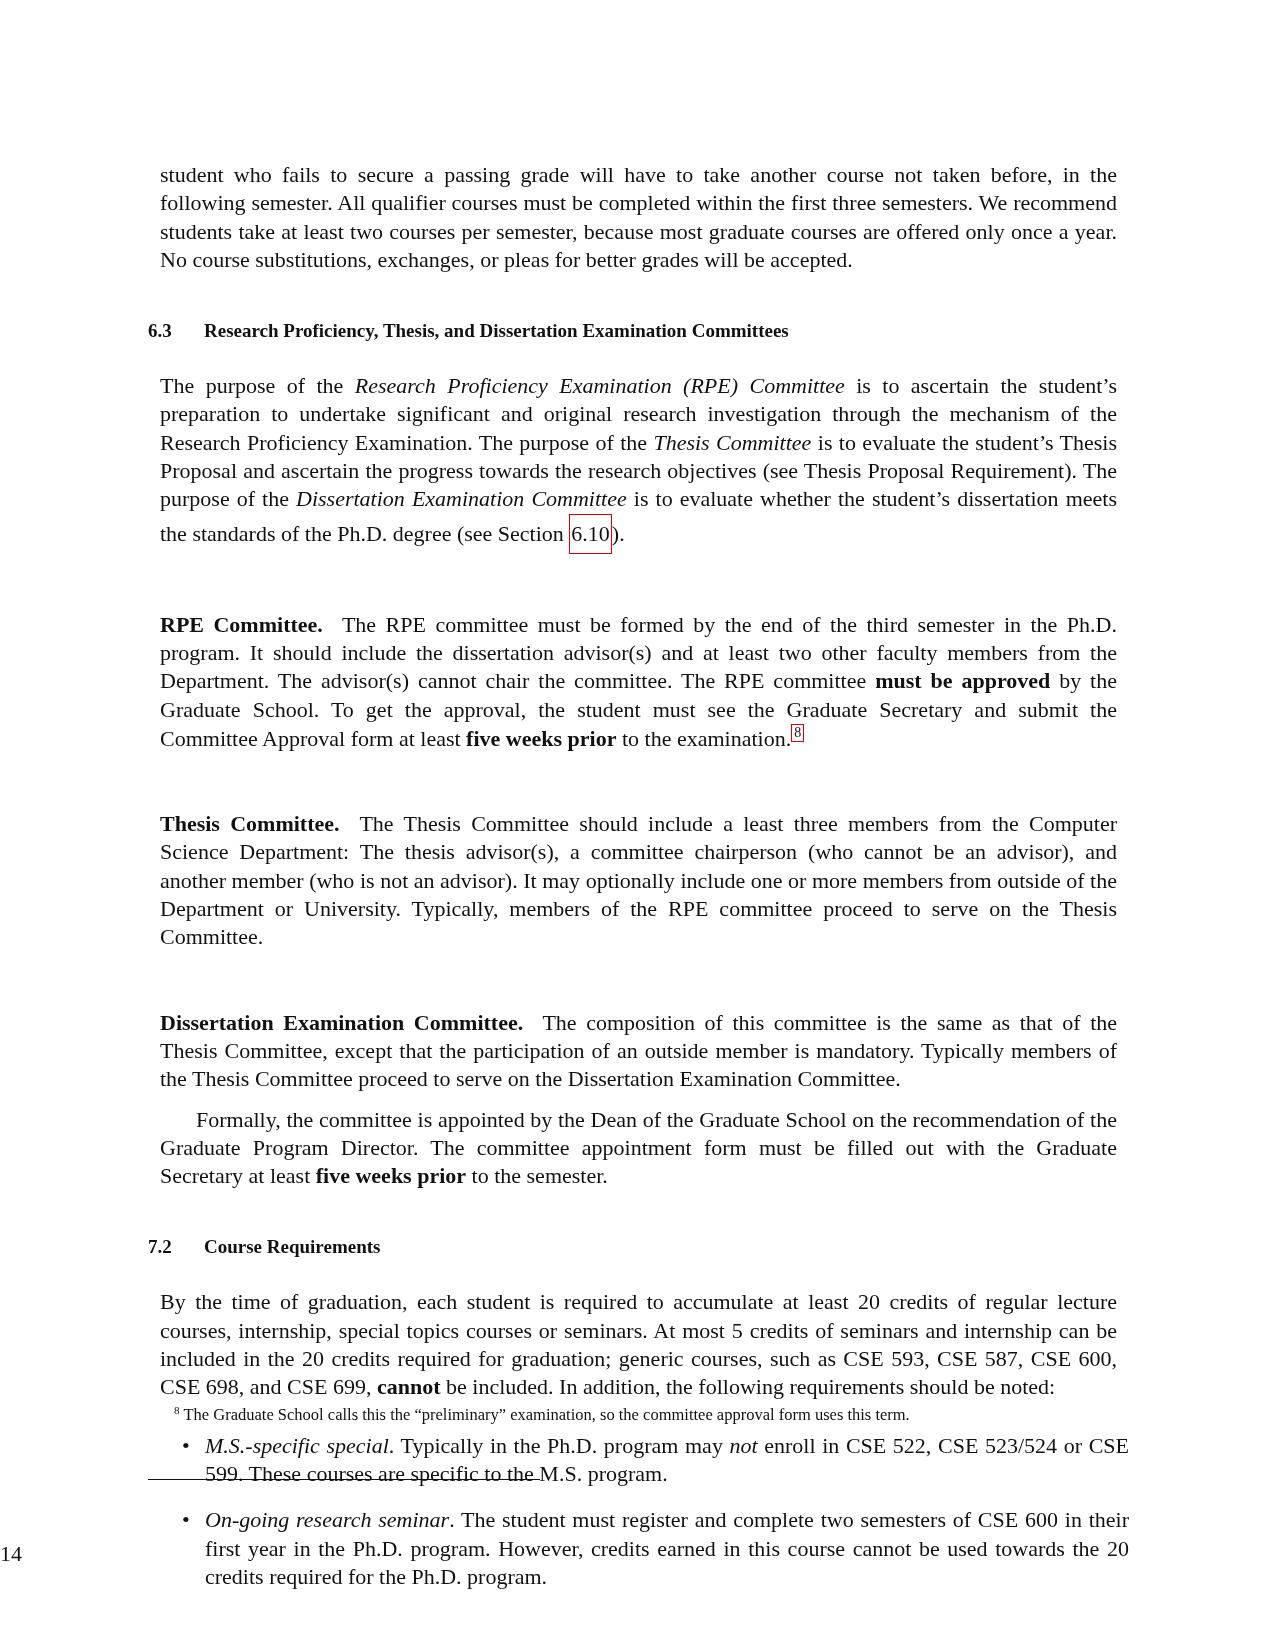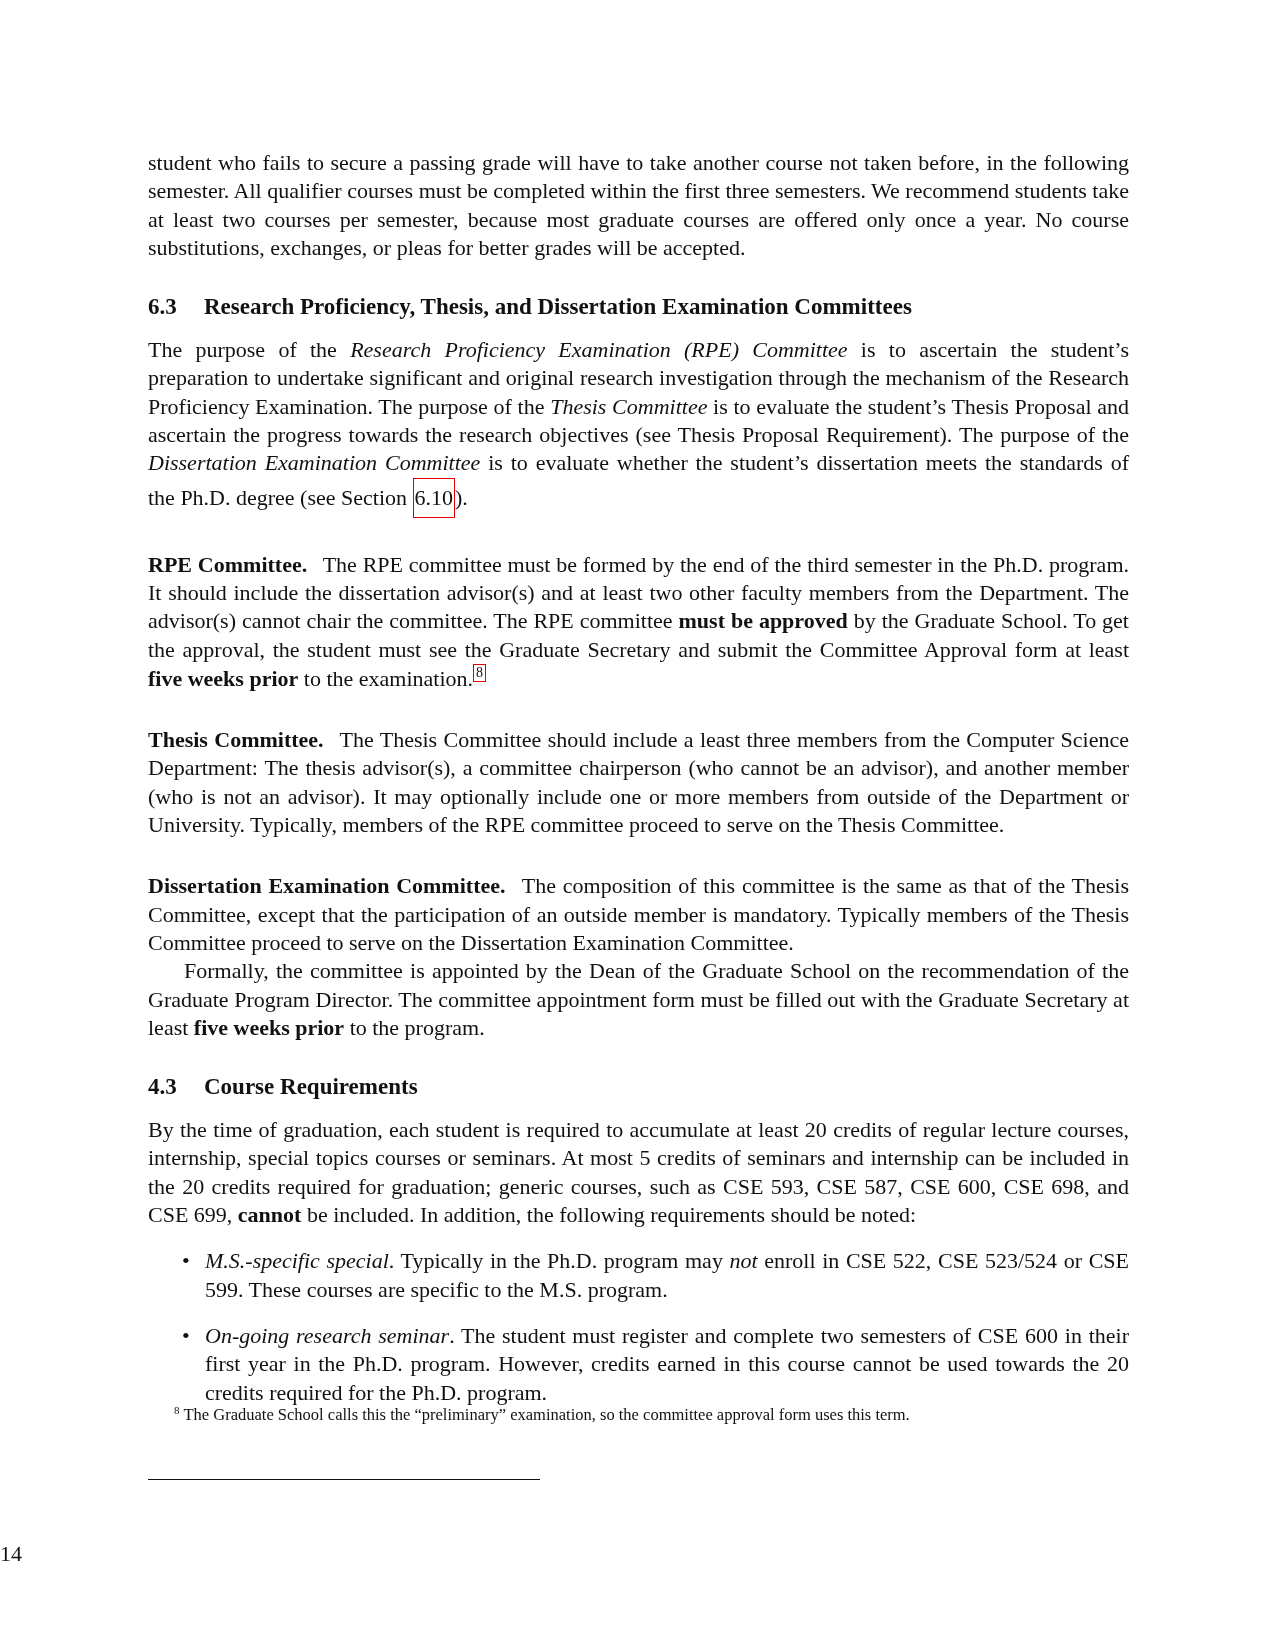--- a/index.html
+++ b/index.html
@@ -1,21 +1,21 @@
 <!DOCTYPE html>
 <html><head>
 <meta charset="utf-8">
 <style>
   html, body { margin: 0; padding: 0; background: #ffffff; }
   body { width: 1275px; height: 1651px; position: relative; overflow: hidden;
          font-family: "Liberation Serif", "DejaVu Serif", serif; color: #111; }
   .page { position: absolute; left: 148px; top: 149px; width: 981px; }
-  p { margin: 0; font-size: 22px; line-height: 28.3px; text-align: justify; }
+  p { margin: 12px; font-size: 22px; line-height: 28.3px; text-align: justify; }
   .indent { text-indent: 36px; }
-  h2 { margin: 0; font-size: 23px; font-weight: bold; line-height: 30px; }
+  h2 { margin: 0; font-size: 19px; font-weight: bold; line-height: 30px; }
   h2 .num { display: inline-block; width: 56px; }
   .gap-h { height: 30px; }
   .gap-after-h { height: 14px; }
   .gap-para { height: 33px; }
   .runin { font-weight: bold; margin-right: 10px; }
   b { font-weight: bold; }
   i { font-style: italic; }
   .ref { border: 1.5px solid #e00000; padding: 8px 1px; line-height: 22px; display: inline-block; }
   .fnref { border: 1.5px solid #e00000; font-size: 14px; vertical-align: 9px; line-height: 16px; padding: 0 2px; display: inline-block; }
   ul { margin: 0; padding: 0; list-style: none; }
@@ -41,24 +41,24 @@
   <p><span>The purpose of the </span><i>Research Proficiency Examination (RPE) Committee</i><span> is to ascertain the student’s preparation to undertake significant and original research investigation through the mechanism of the Research Proficiency Examination. The purpose of the </span><i>Thesis Committee</i><span> is to evaluate the student’s Thesis Proposal and ascertain the progress towards the research objectives (see Thesis Proposal Requirement). The purpose of the </span><i>Dissertation Examination Committee</i><span> is to evaluate whether the student’s dissertation meets the standards of the Ph.D. degree (see Section </span><a class="ref">6.10</a><span>).</span></p>
 
   <div class="gap-para"></div>
   <p><span class="runin">RPE Committee.</span> <span>The RPE committee must be formed by the end of the third semester in the Ph.D. program. It should include the dissertation advisor(s) and at least two other faculty members from the Department. The advisor(s) cannot chair the committee. The RPE committee </span><b>must be approved</b><span> by the Graduate School. To get the approval, the student must see the Graduate Secretary and submit the Committee Approval form at least </span><b>five weeks prior</b><span> to the examination.</span><a class="fnref">8</a></p>
 
   <div class="gap-para"></div>
   <p><span class="runin">Thesis Committee.</span> <span>The Thesis Committee should include a least three members from the Computer Science Department: The thesis advisor(s), a committee chairperson (who cannot be an advisor), and another member (who is not an advisor). It may optionally include one or more members from outside of the Department or University. Typically, members of the RPE committee proceed to serve on the Thesis Committee.</span></p>
 
   <div class="gap-para"></div>
   <p><span class="runin">Dissertation Examination Committee.</span> <span>The composition of this committee is the same as that of the Thesis Committee, except that the participation of an outside member is mandatory. Typically members of the Thesis Committee proceed to serve on the Dissertation Examination Committee.</span></p>
-  <p class="indent"><span>Formally, the committee is appointed by the Dean of the Graduate School on the recommendation of the Graduate Program Director. The committee appointment form must be filled out with the Graduate Secretary at least </span><b>five weeks prior</b><span> to the program.</span></p>
+  <p class="indent"><span>Formally, the committee is appointed by the Dean of the Graduate School on the recommendation of the Graduate Program Director. The committee appointment form must be filled out with the Graduate Secretary at least </span><b>five weeks prior</b><span> to the semester.</span></p>
 
   <div class="gap-h"></div>
-  <h2><span class="num">4.3</span><span>Course Requirements</span></h2>
+  <h2><span class="num">7.2</span><span>Course Requirements</span></h2>
   <div class="gap-after-h"></div>
 
   <p><span>By the time of graduation, each student is required to accumulate at least 20 credits of regular lecture courses, internship, special topics courses or seminars. At most 5 credits of seminars and internship can be included in the 20 credits required for graduation;  generic courses, such as CSE 593, CSE 587, CSE 600, CSE 698, and CSE 699, </span><b>cannot</b><span> be included. In addition, the following requirements should be noted:</span></p>
 
   <div class="gap-li"></div>
   <ul>
     <li><span class="bullet">•</span><i>M.S.-specific special</i><span>. Typically in the Ph.D. program may </span><i>not</i><span> enroll in CSE 522, CSE 523/524 or CSE 599. These courses are specific to the M.S. program.</span></li>
     <div class="gap-li"></div>
     <li><span class="bullet">•</span><i>On-going research seminar</i><span>. The student must register and complete two semesters of CSE 600 in their first year in the Ph.D. program. However, credits earned in this course cannot be used towards the 20 credits required for the Ph.D. program.</span></li>
   </ul>

